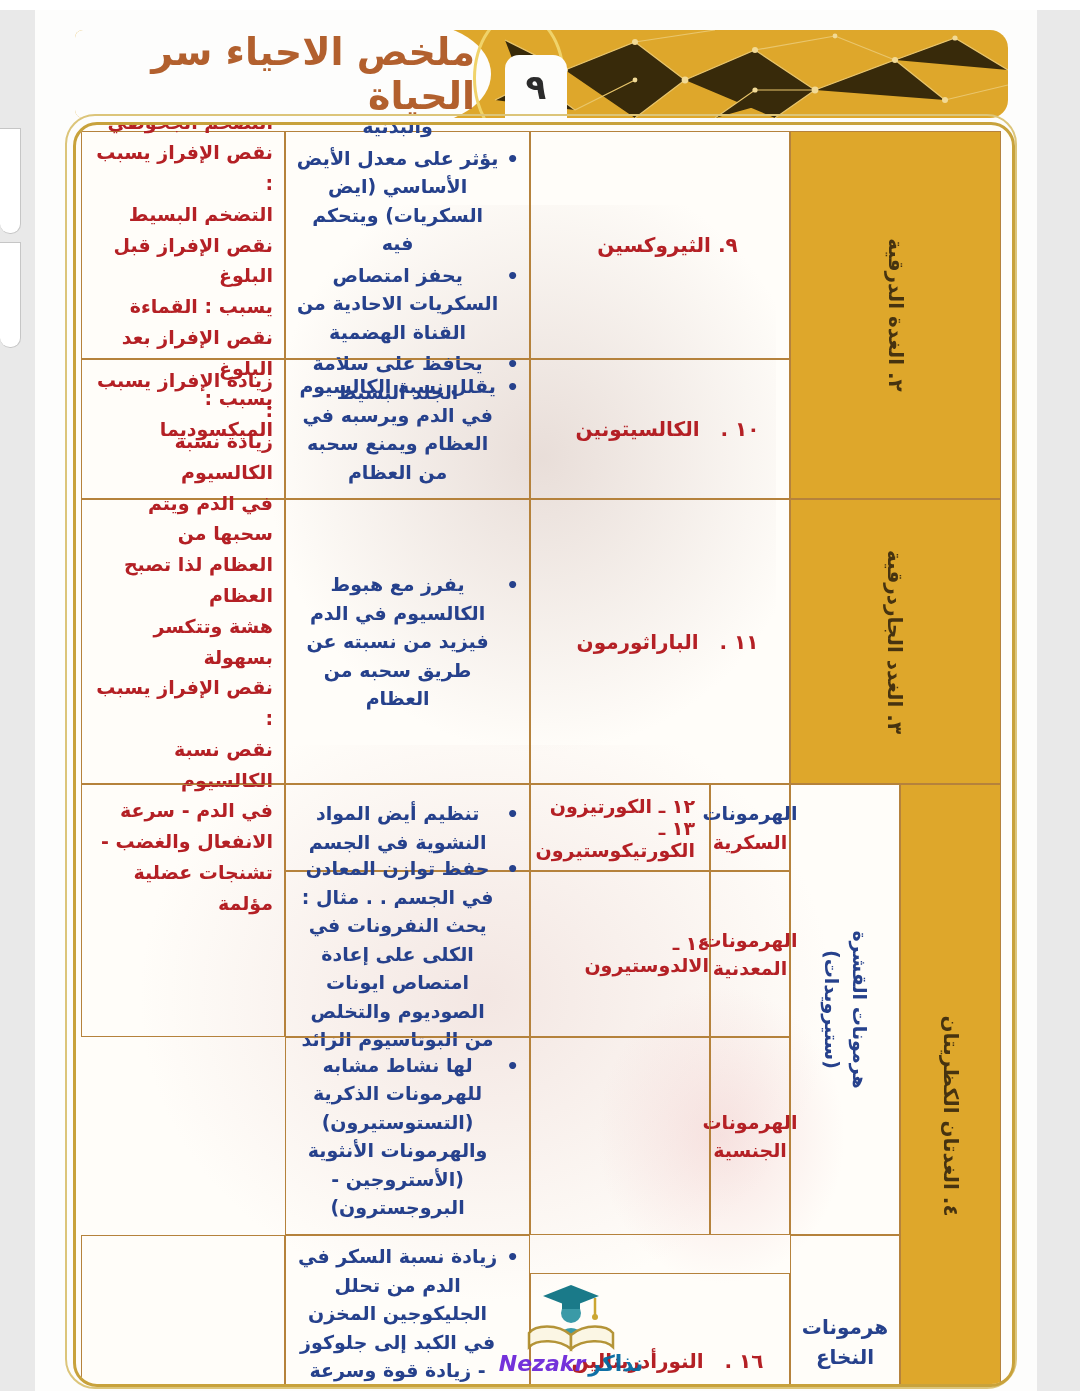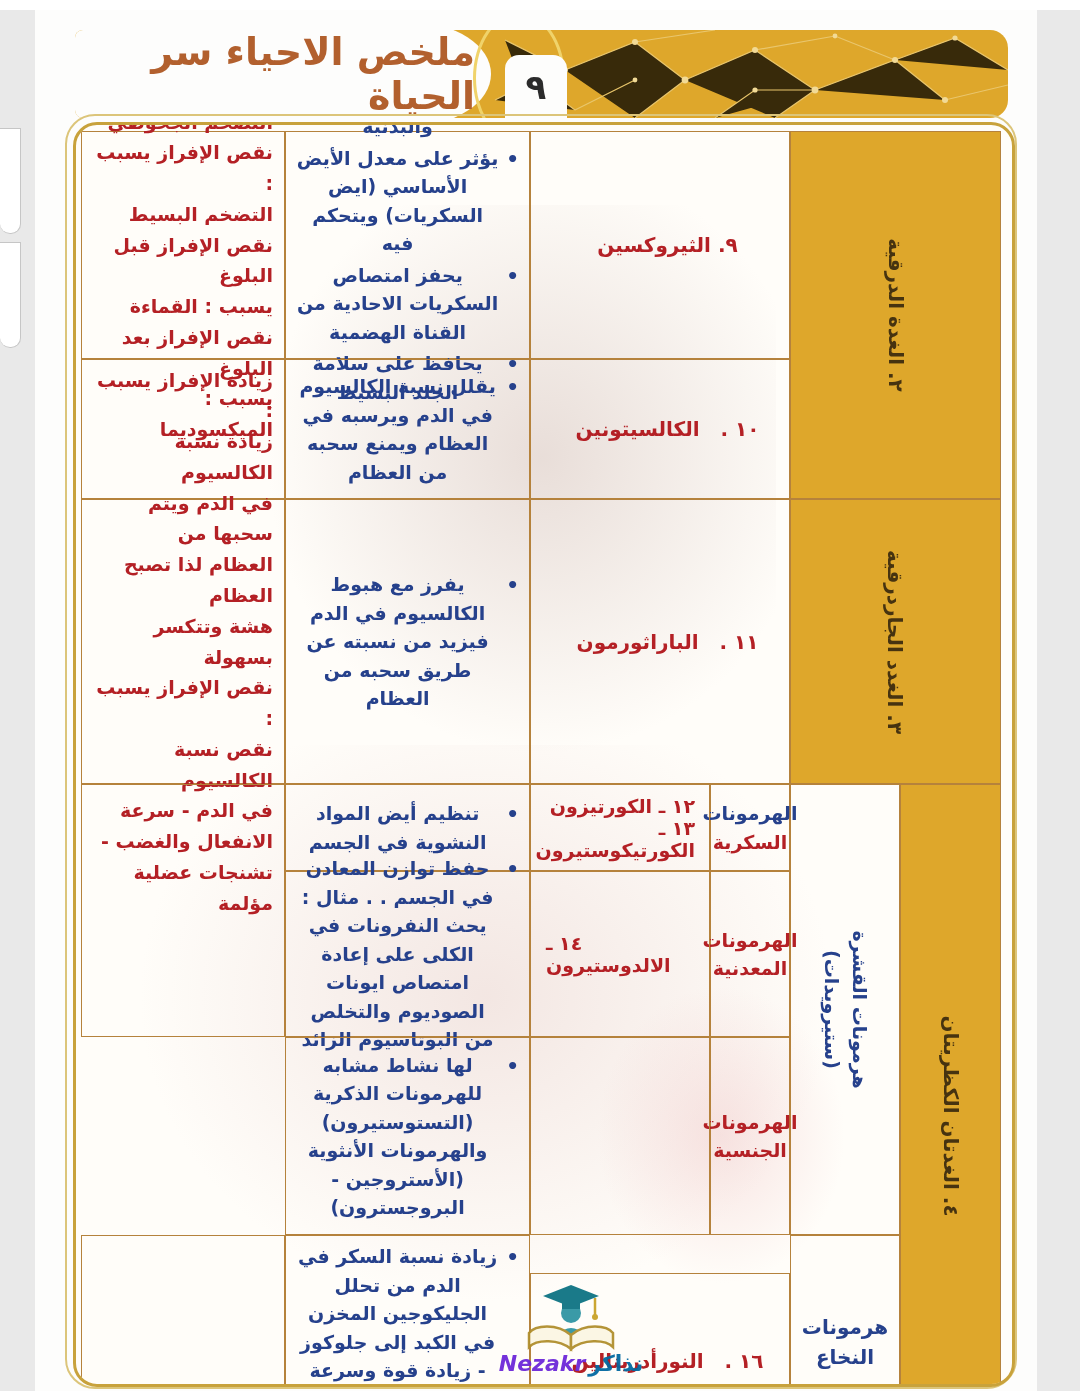--- a/index.html
+++ b/index.html
@@ -33,21 +33,21 @@
   .c{border:1px solid #b5823c;display:flex;align-items:center;justify-content:center;position:relative;background:transparent;}
   .gold{background:#dea72b;}
   .red{color:#b42025;font-weight:bold;}
   .blue{color:#26418c;font-weight:bold;}
 
   .dis{font-size:19px;line-height:1.62;white-space:pre-line;text-align:right;direction:rtl;padding:6px 11px;}
   .func{flex-direction:column;gap:3px;justify-content:center;direction:rtl;font-size:19px;line-height:1.5;padding:6px 10px;}
   .fi{display:flex;gap:7px;width:100%;}
   .fi .b{flex:0 0 auto;font-size:20px;}
   .fi .t{flex:1;text-align:center;}
-  .horm{font-size:20px;text-align:left;direction:rtl;white-space:pre-wrap;padding-left:15px;}
+  .horm{font-size:20px;text-align:right;direction:rtl;white-space:pre-wrap;padding-left:15px;}
   .horm2{flex-direction:column;align-items:flex-start;gap:0;padding:0 14px;direction:rtl;}
   .cat{flex-direction:column;font-size:19px;font-weight:bold;line-height:1.5;text-align:left;direction:rtl;}
   .vrot{transform:rotate(90deg);white-space:nowrap;font-weight:bold;text-align:center;}
   .gland .vrot{font-size:20px;color:#463310;}
   .ster .vrot{font-size:19px;line-height:1.45;color:#26418c;}
 
   
   .logo{position:absolute;left:400px;top:1158px;width:190px;height:100px;z-index:2;display:flex;flex-direction:column;align-items:center;opacity:0.95;}
   .brandrow{display:flex;align-items:baseline;gap:3px;margin-top:-6px;}
   .brand-latin{font-style:italic;font-weight:bold;font-size:22px;color:#6d28d9;}

